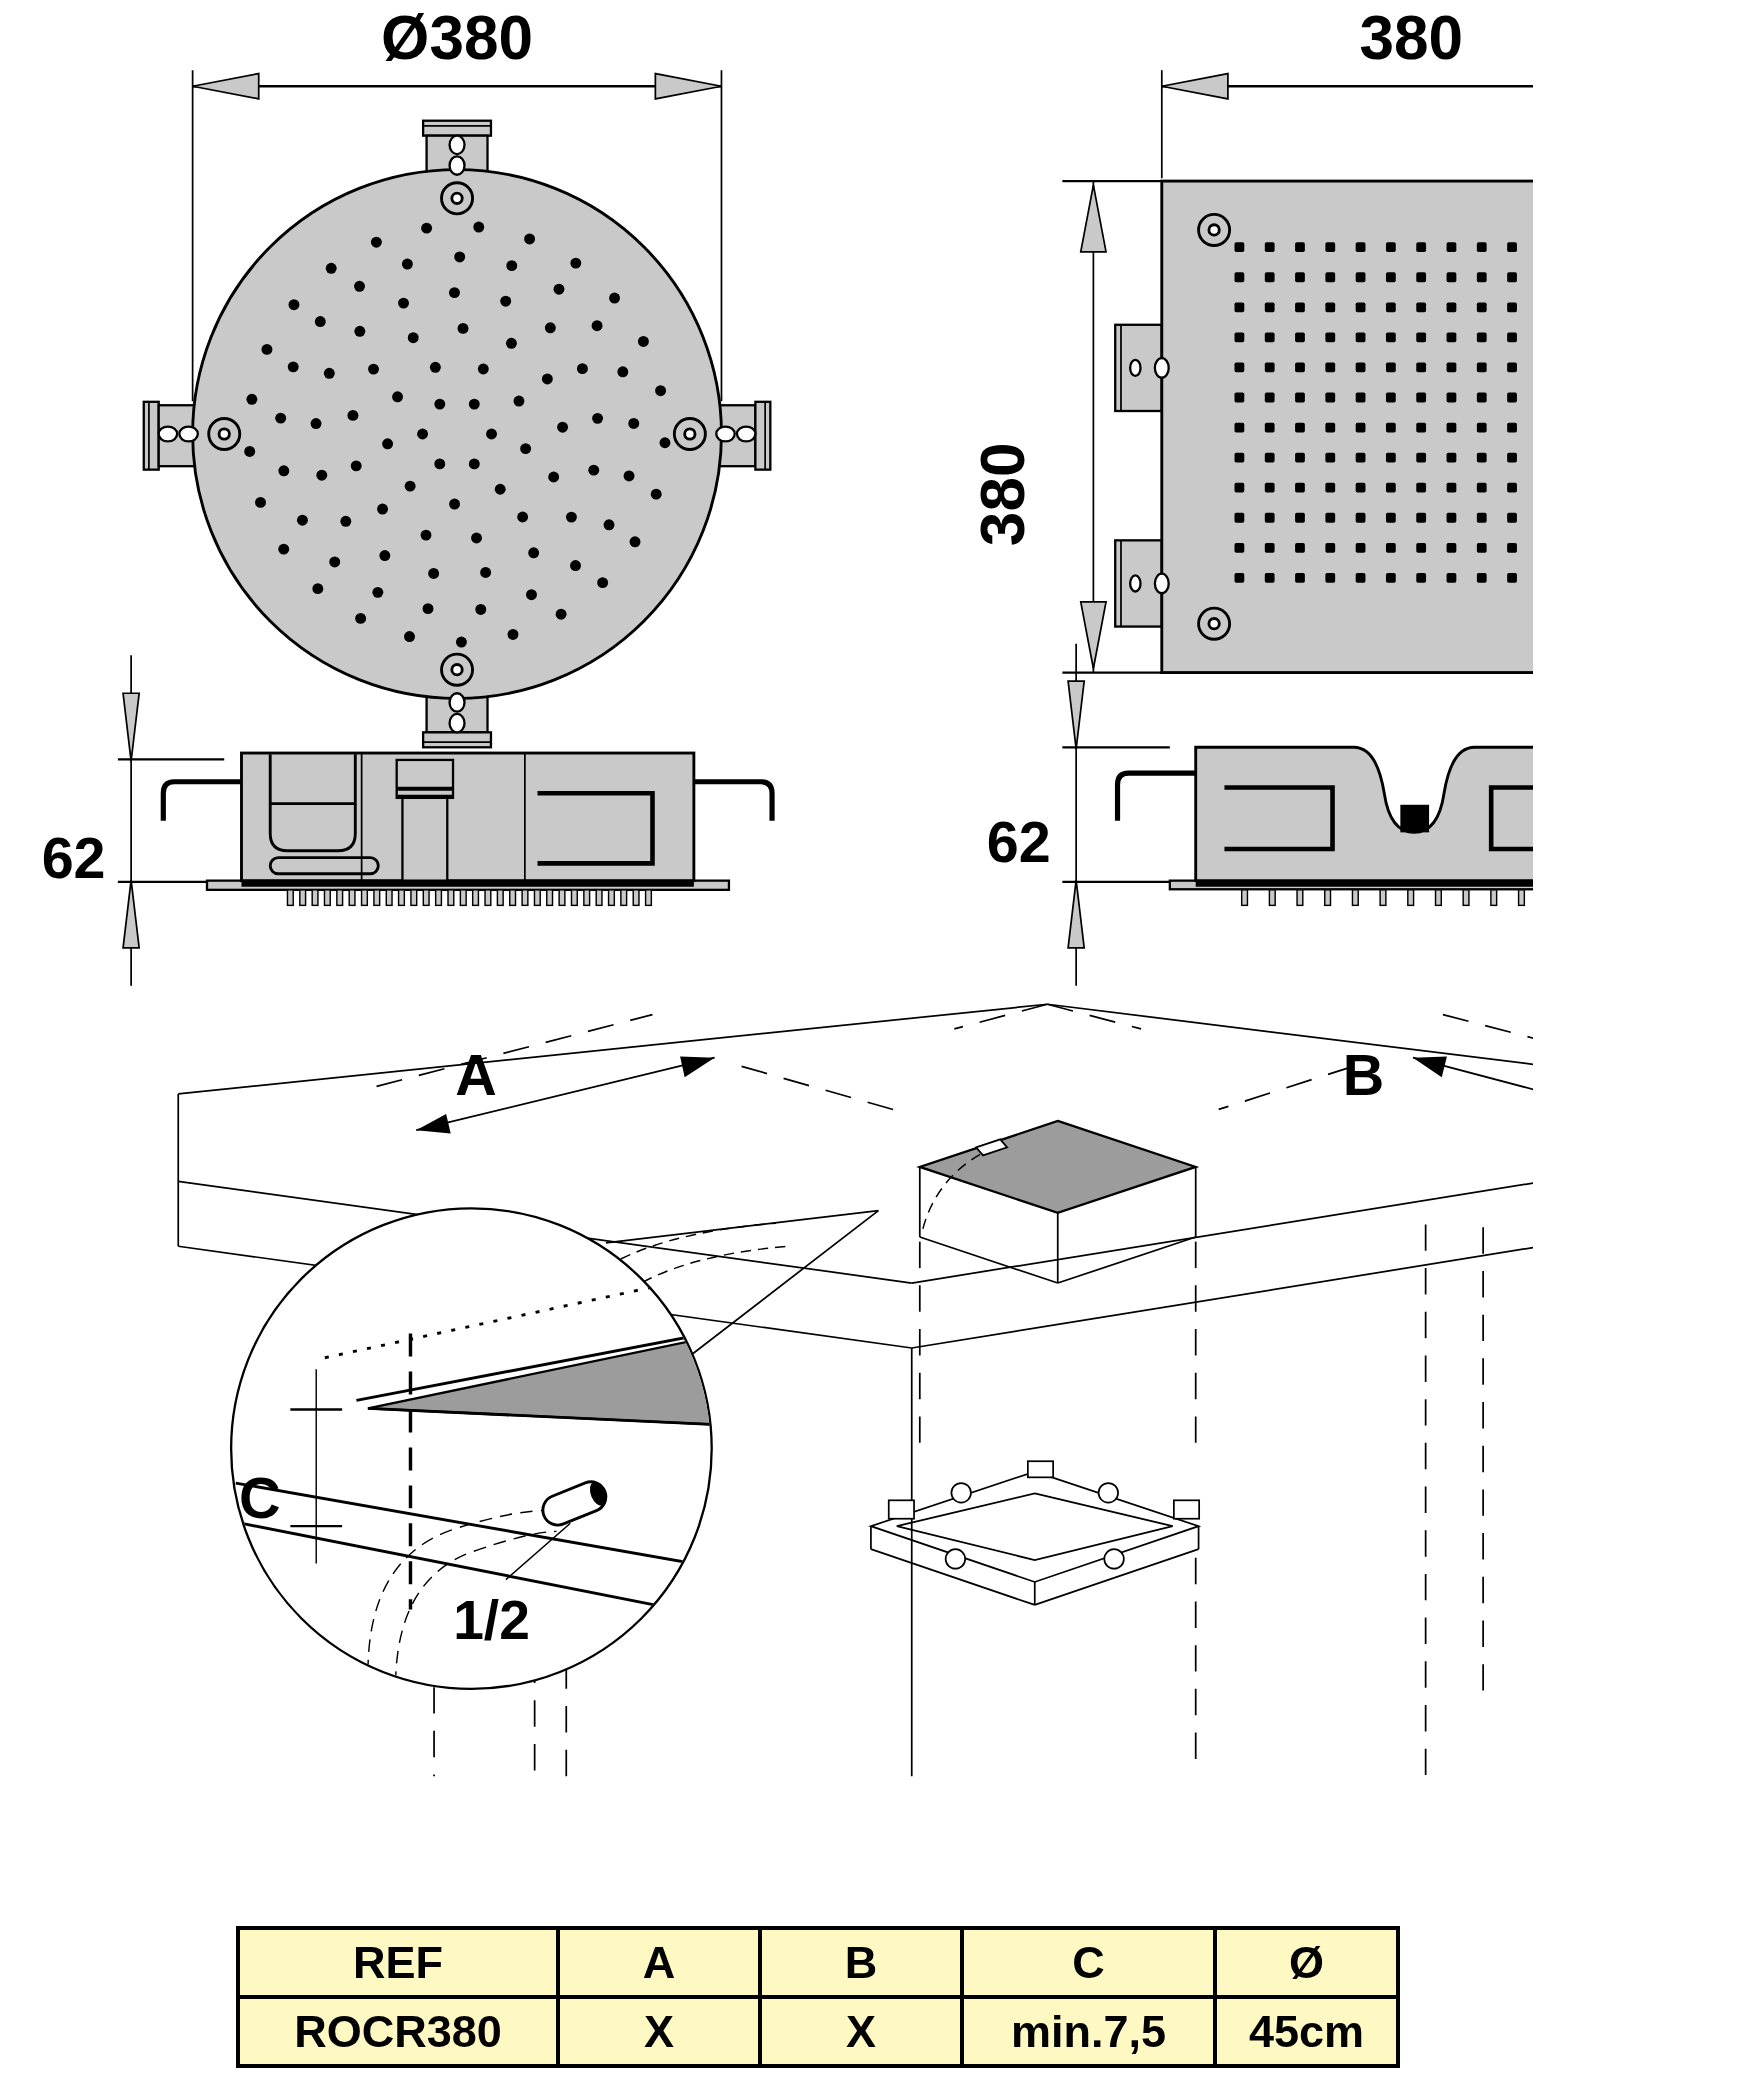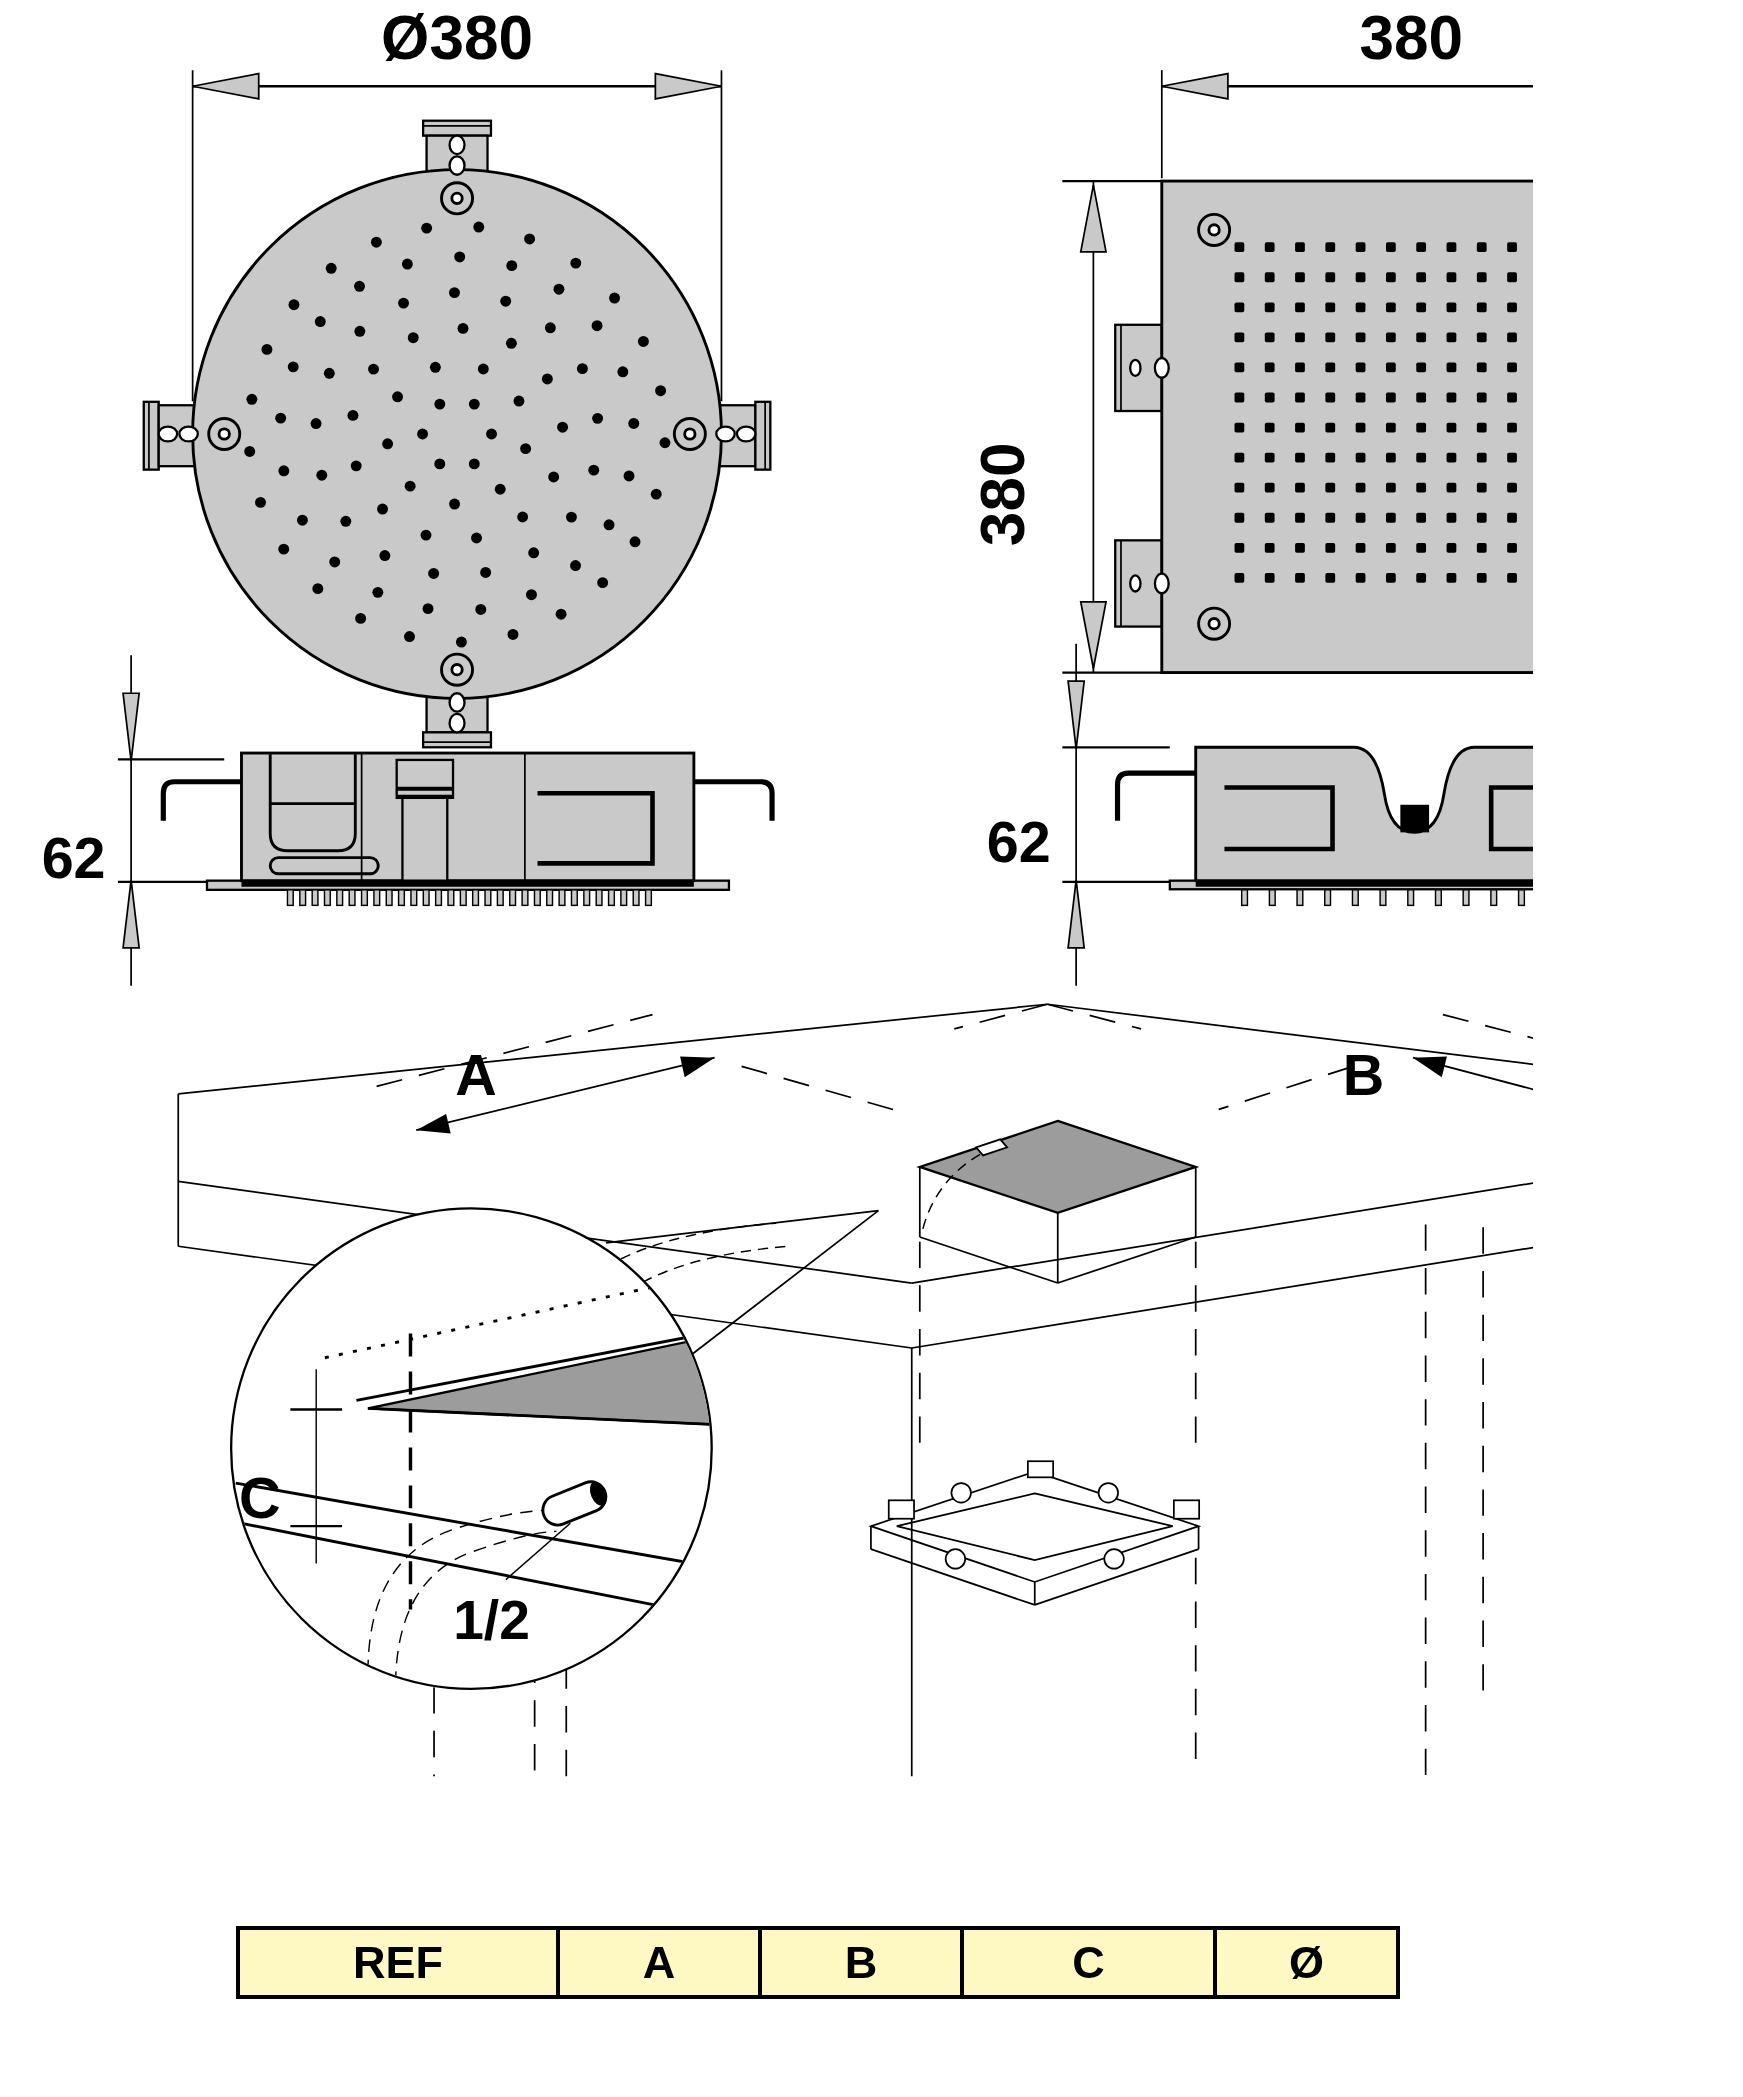--- a/index.html
+++ b/index.html
@@ -573,16 +573,23 @@
         <col style="width:183px">
   </colgroup>
   <tbody>
         <tr>
     <td>REF</td>
     <td>A</td>
     <td>B</td>
     <td>C</td>
     <td>Ø</td>
   </tr>
+  <tr>
+    <td>ROCR380</td>
+    <td>X</td>
+    <td>X</td>
+    <td>min.7,5</td>
+    <td>45cm</td>
+  </tr>
 </tbody>
     </table>
 </div>
 
 
 </body></html>

